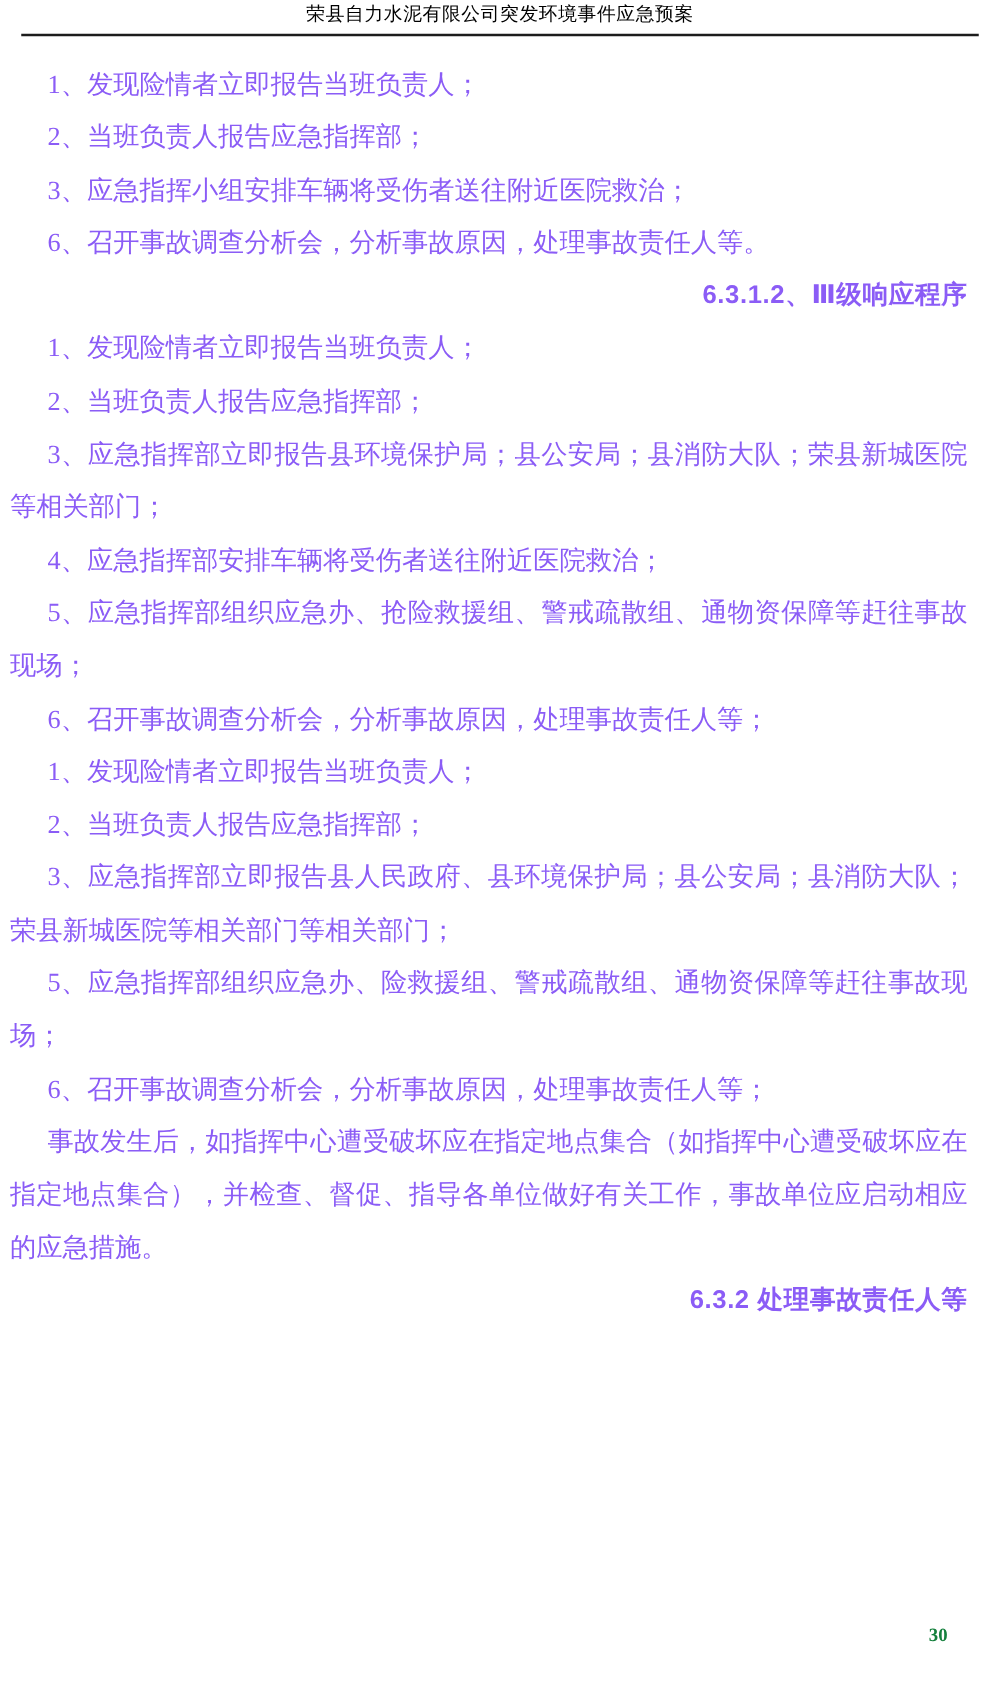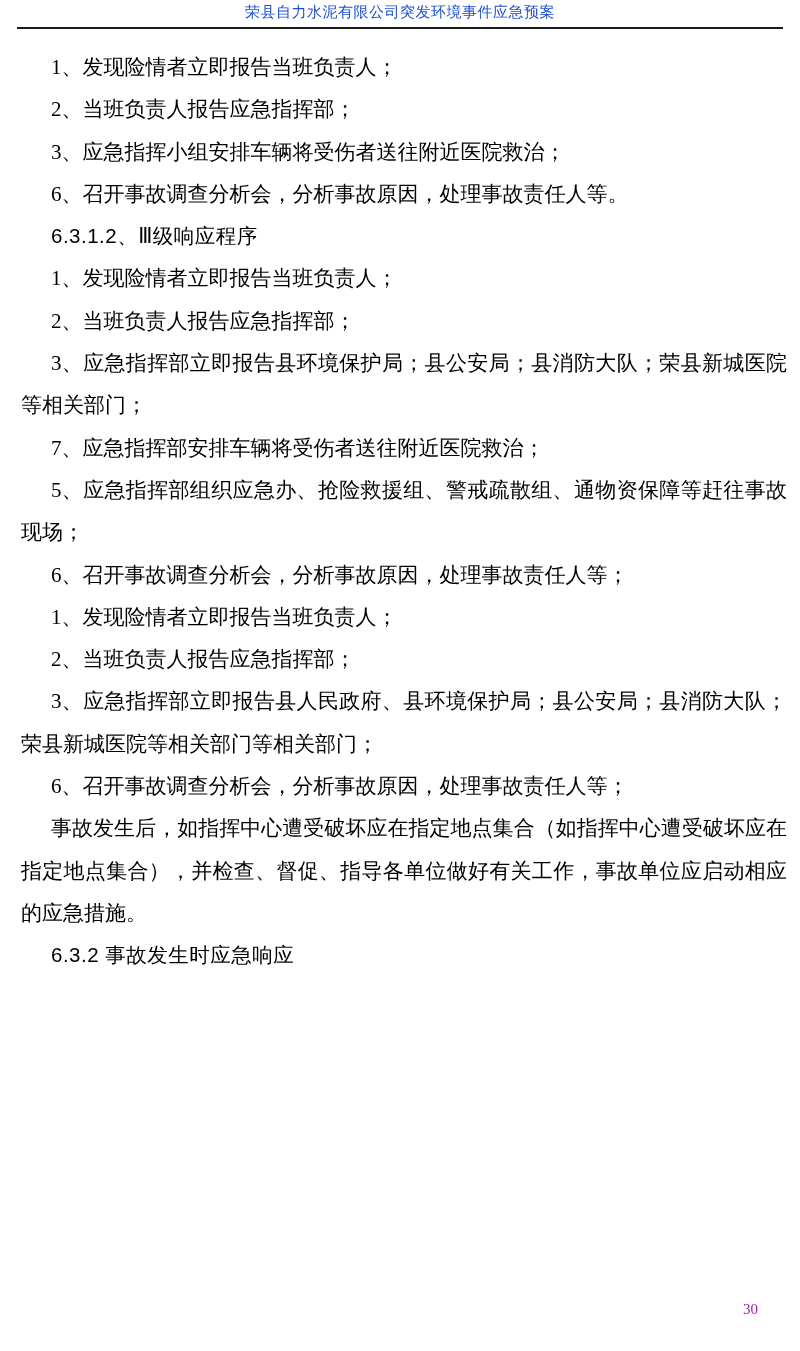--- a/index.html
+++ b/index.html
@@ -23,81 +23,83 @@
     left: 17px;
     right: 17px;
     height: 27px;
     border-bottom: 2px solid #1c1c1c;
   }
   .page-header-title {
     text-align: center;
     font-size: 15px;
     line-height: 25px;
     letter-spacing: 0.5px;
-    color: #1d4ed8;
+    color: #000000;
     white-space: nowrap;
   }
   
   .doc-body {
     position: absolute;
     top: 46px;
-    left: 21px;
+    left: 8px;
     width: 766px;
     font-size: 21px;
     line-height: 42.3px;
-    color: #000000;
+    color: #8b5cf6;
   }
   .doc-body p {
     margin: 0;
     padding: 0;
     text-indent: 30px;
     text-align: justify;
     text-justify: inter-ideograph;
   }
   .doc-body p.heading {
-    font-weight: normal;
-    text-align: left;
+    font-weight: bold;
+    text-align: right;
     font-family: "Liberation Sans", "DejaVu Sans", sans-serif;
     font-size: 20.5px;
     letter-spacing: 0.5px;
   }
   
   .page-number {
     position: absolute;
     top: 1299px;
     right: 42px;
     font-size: 15px;
     line-height: 20px;
-    color: #a21caf;
+    color: #15803d;
+    font-weight: bold;
   }
 </style>
 </head>
 <body>
 
 <div class="page">
 
   <div class="page-header">
     <div class="page-header-title">荣县自力水泥有限公司突发环境事件应急预案</div>
   </div>
 
   <div class="doc-body" id="doc-body">
       <p class="item">1、发现险情者立即报告当班负责人；</p>
       <p class="item">2、当班负责人报告应急指挥部；</p>
       <p class="item">3、应急指挥小组安排车辆将受伤者送往附近医院救治；</p>
       <p class="item">6、召开事故调查分析会，分析事故原因，处理事故责任人等。</p>
       <p class="heading">6.3.1.2、Ⅲ级响应程序</p>
       <p class="item">1、发现险情者立即报告当班负责人；</p>
       <p class="item">2、当班负责人报告应急指挥部；</p>
       <p class="item">3、应急指挥部立即报告县环境保护局；县公安局；县消防大队；荣县新城医院等相关部门；</p>
-      <p class="item">7、应急指挥部安排车辆将受伤者送往附近医院救治；</p>
+      <p class="item">4、应急指挥部安排车辆将受伤者送往附近医院救治；</p>
       <p class="item">5、应急指挥部组织应急办、抢险救援组、警戒疏散组、通物资保障等赶往事故现场；</p>
       <p class="item">6、召开事故调查分析会，分析事故原因，处理事故责任人等；</p>
       <p class="item">1、发现险情者立即报告当班负责人；</p>
       <p class="item">2、当班负责人报告应急指挥部；</p>
       <p class="item">3、应急指挥部立即报告县人民政府、县环境保护局；县公安局；县消防大队；荣县新城医院等相关部门等相关部门；</p>
+      <p class="item">5、应急指挥部组织应急办、险救援组、警戒疏散组、通物资保障等赶往事故现场；</p>
       <p class="item">6、召开事故调查分析会，分析事故原因，处理事故责任人等；</p>
       <p class="paragraph">事故发生后，如指挥中心遭受破坏应在指定地点集合（如指挥中心遭受破坏应在指定地点集合），并检查、督促、指导各单位做好有关工作，事故单位应启动相应的应急措施。</p>
-      <p class="heading">6.3.2 事故发生时应急响应</p>
+      <p class="heading">6.3.2 处理事故责任人等</p>
     </div>
 
   <div class="page-number">30</div>
 
 </div>
 
 </body></html>

